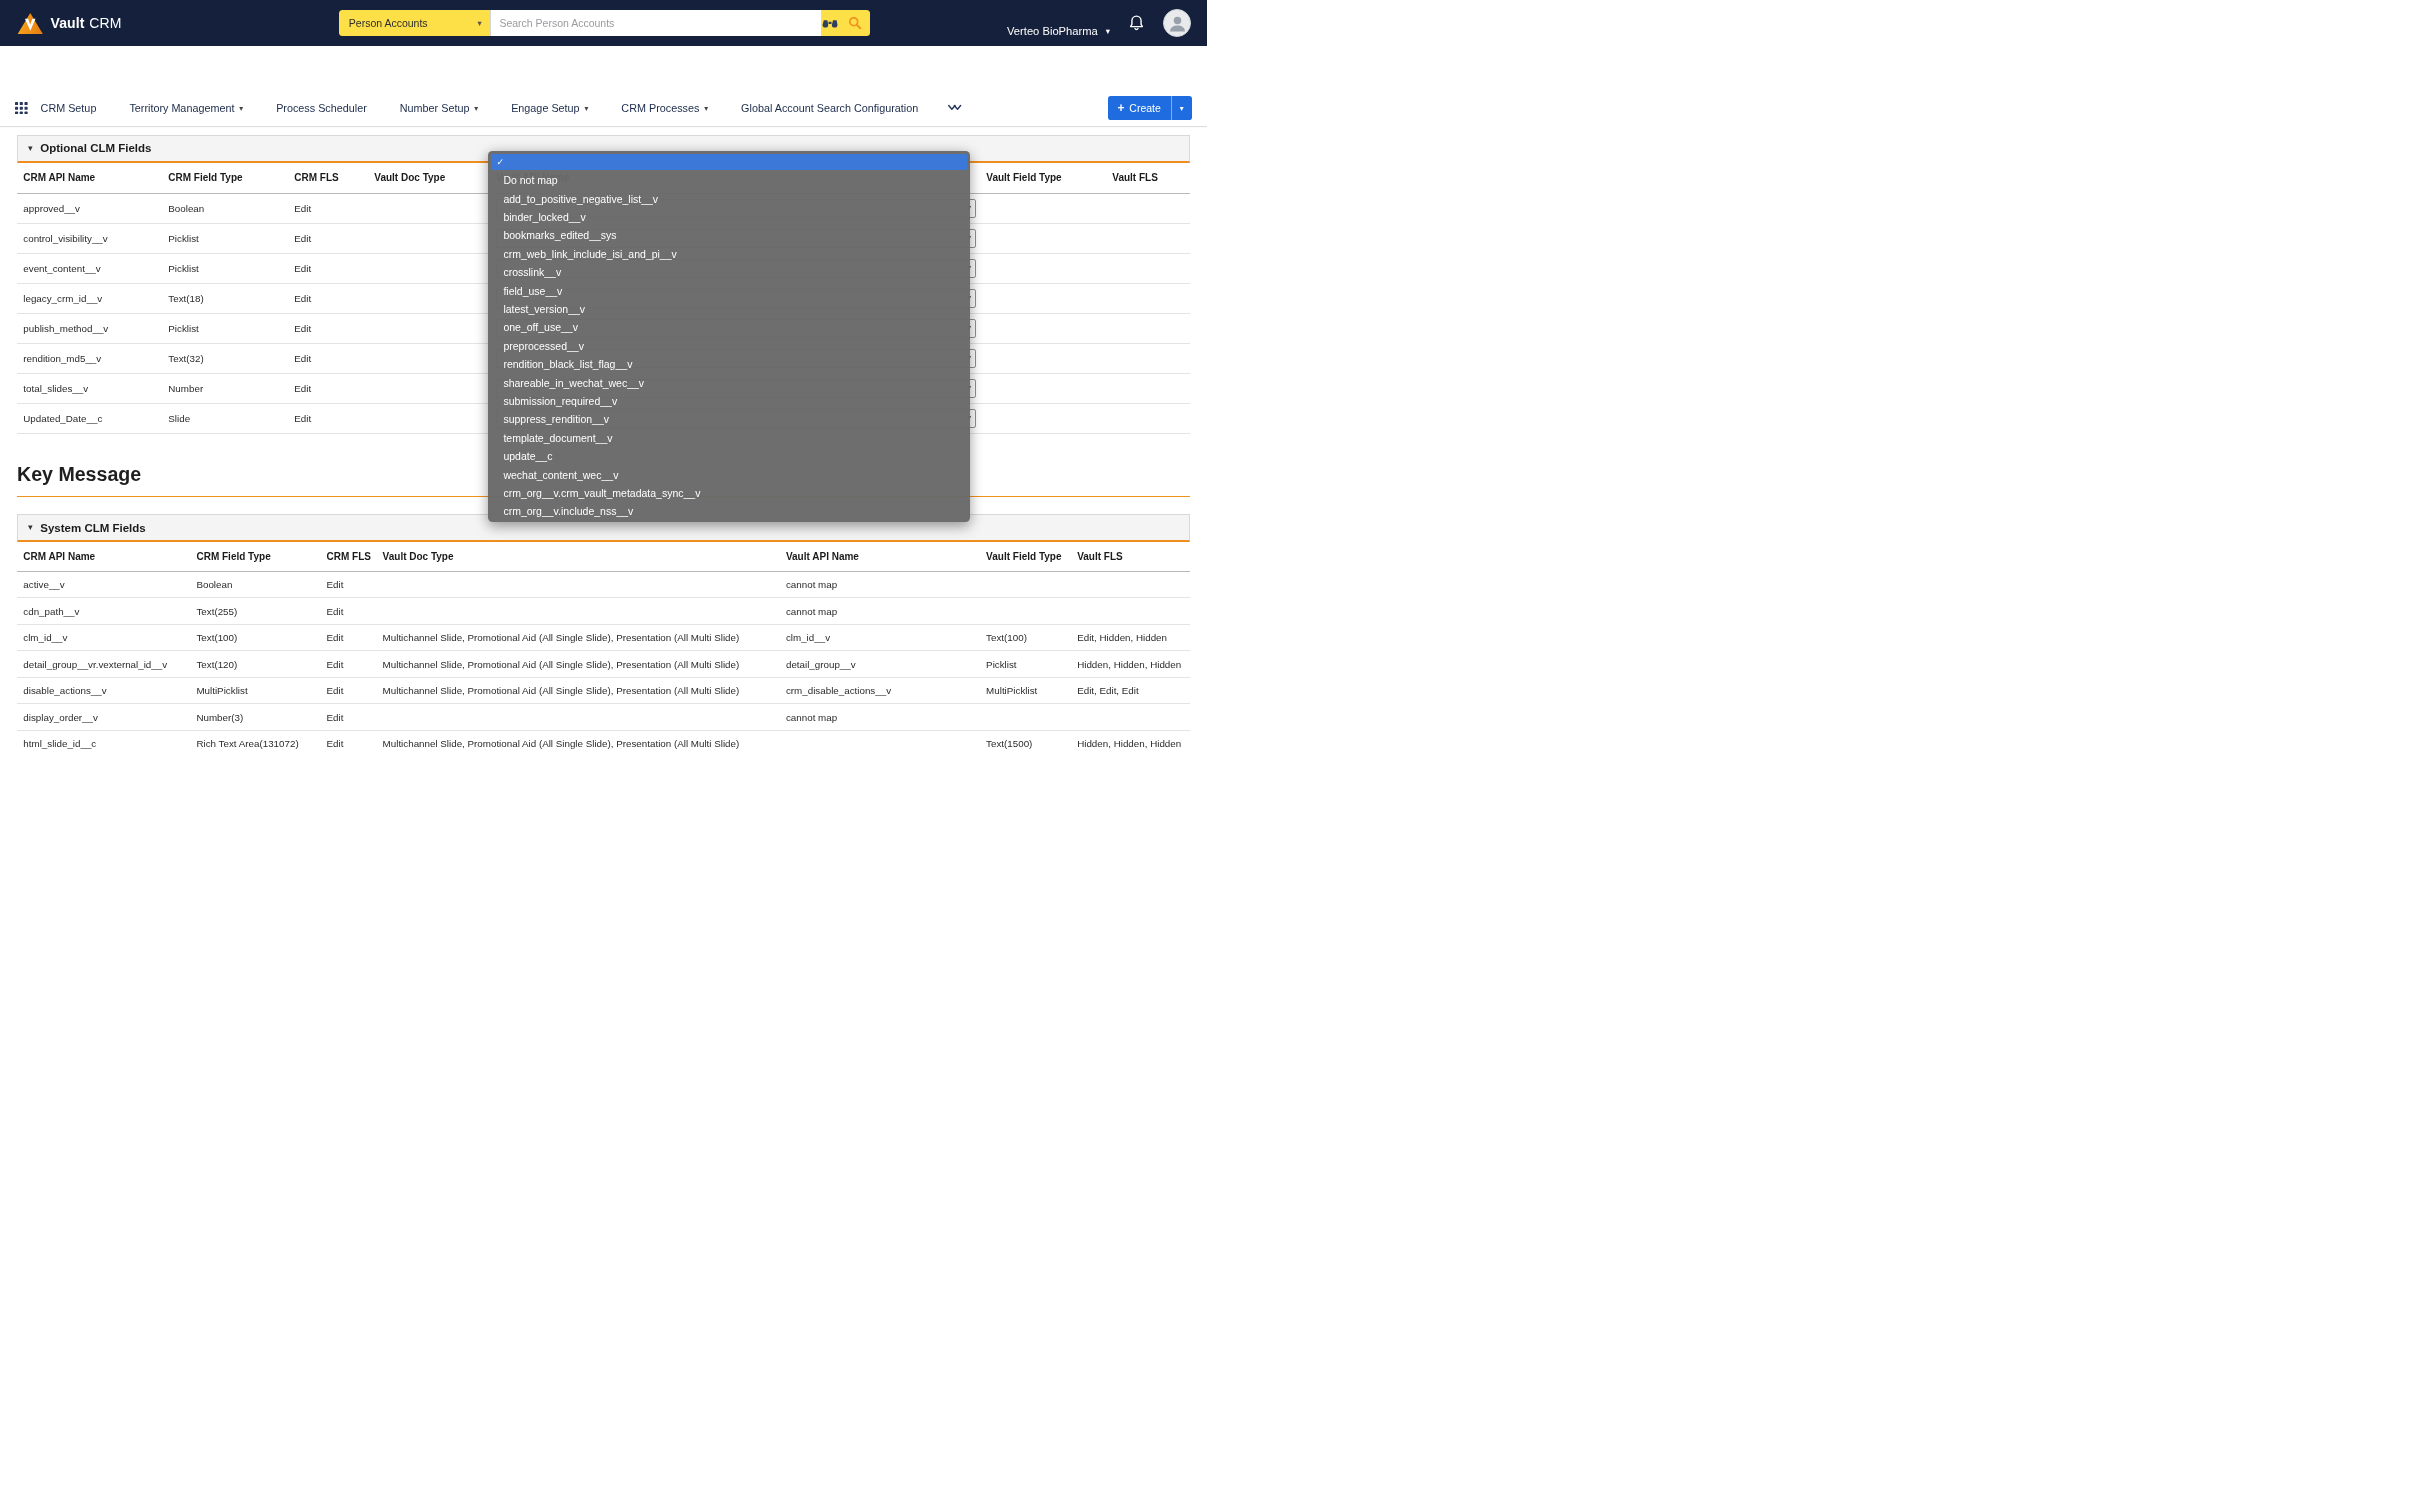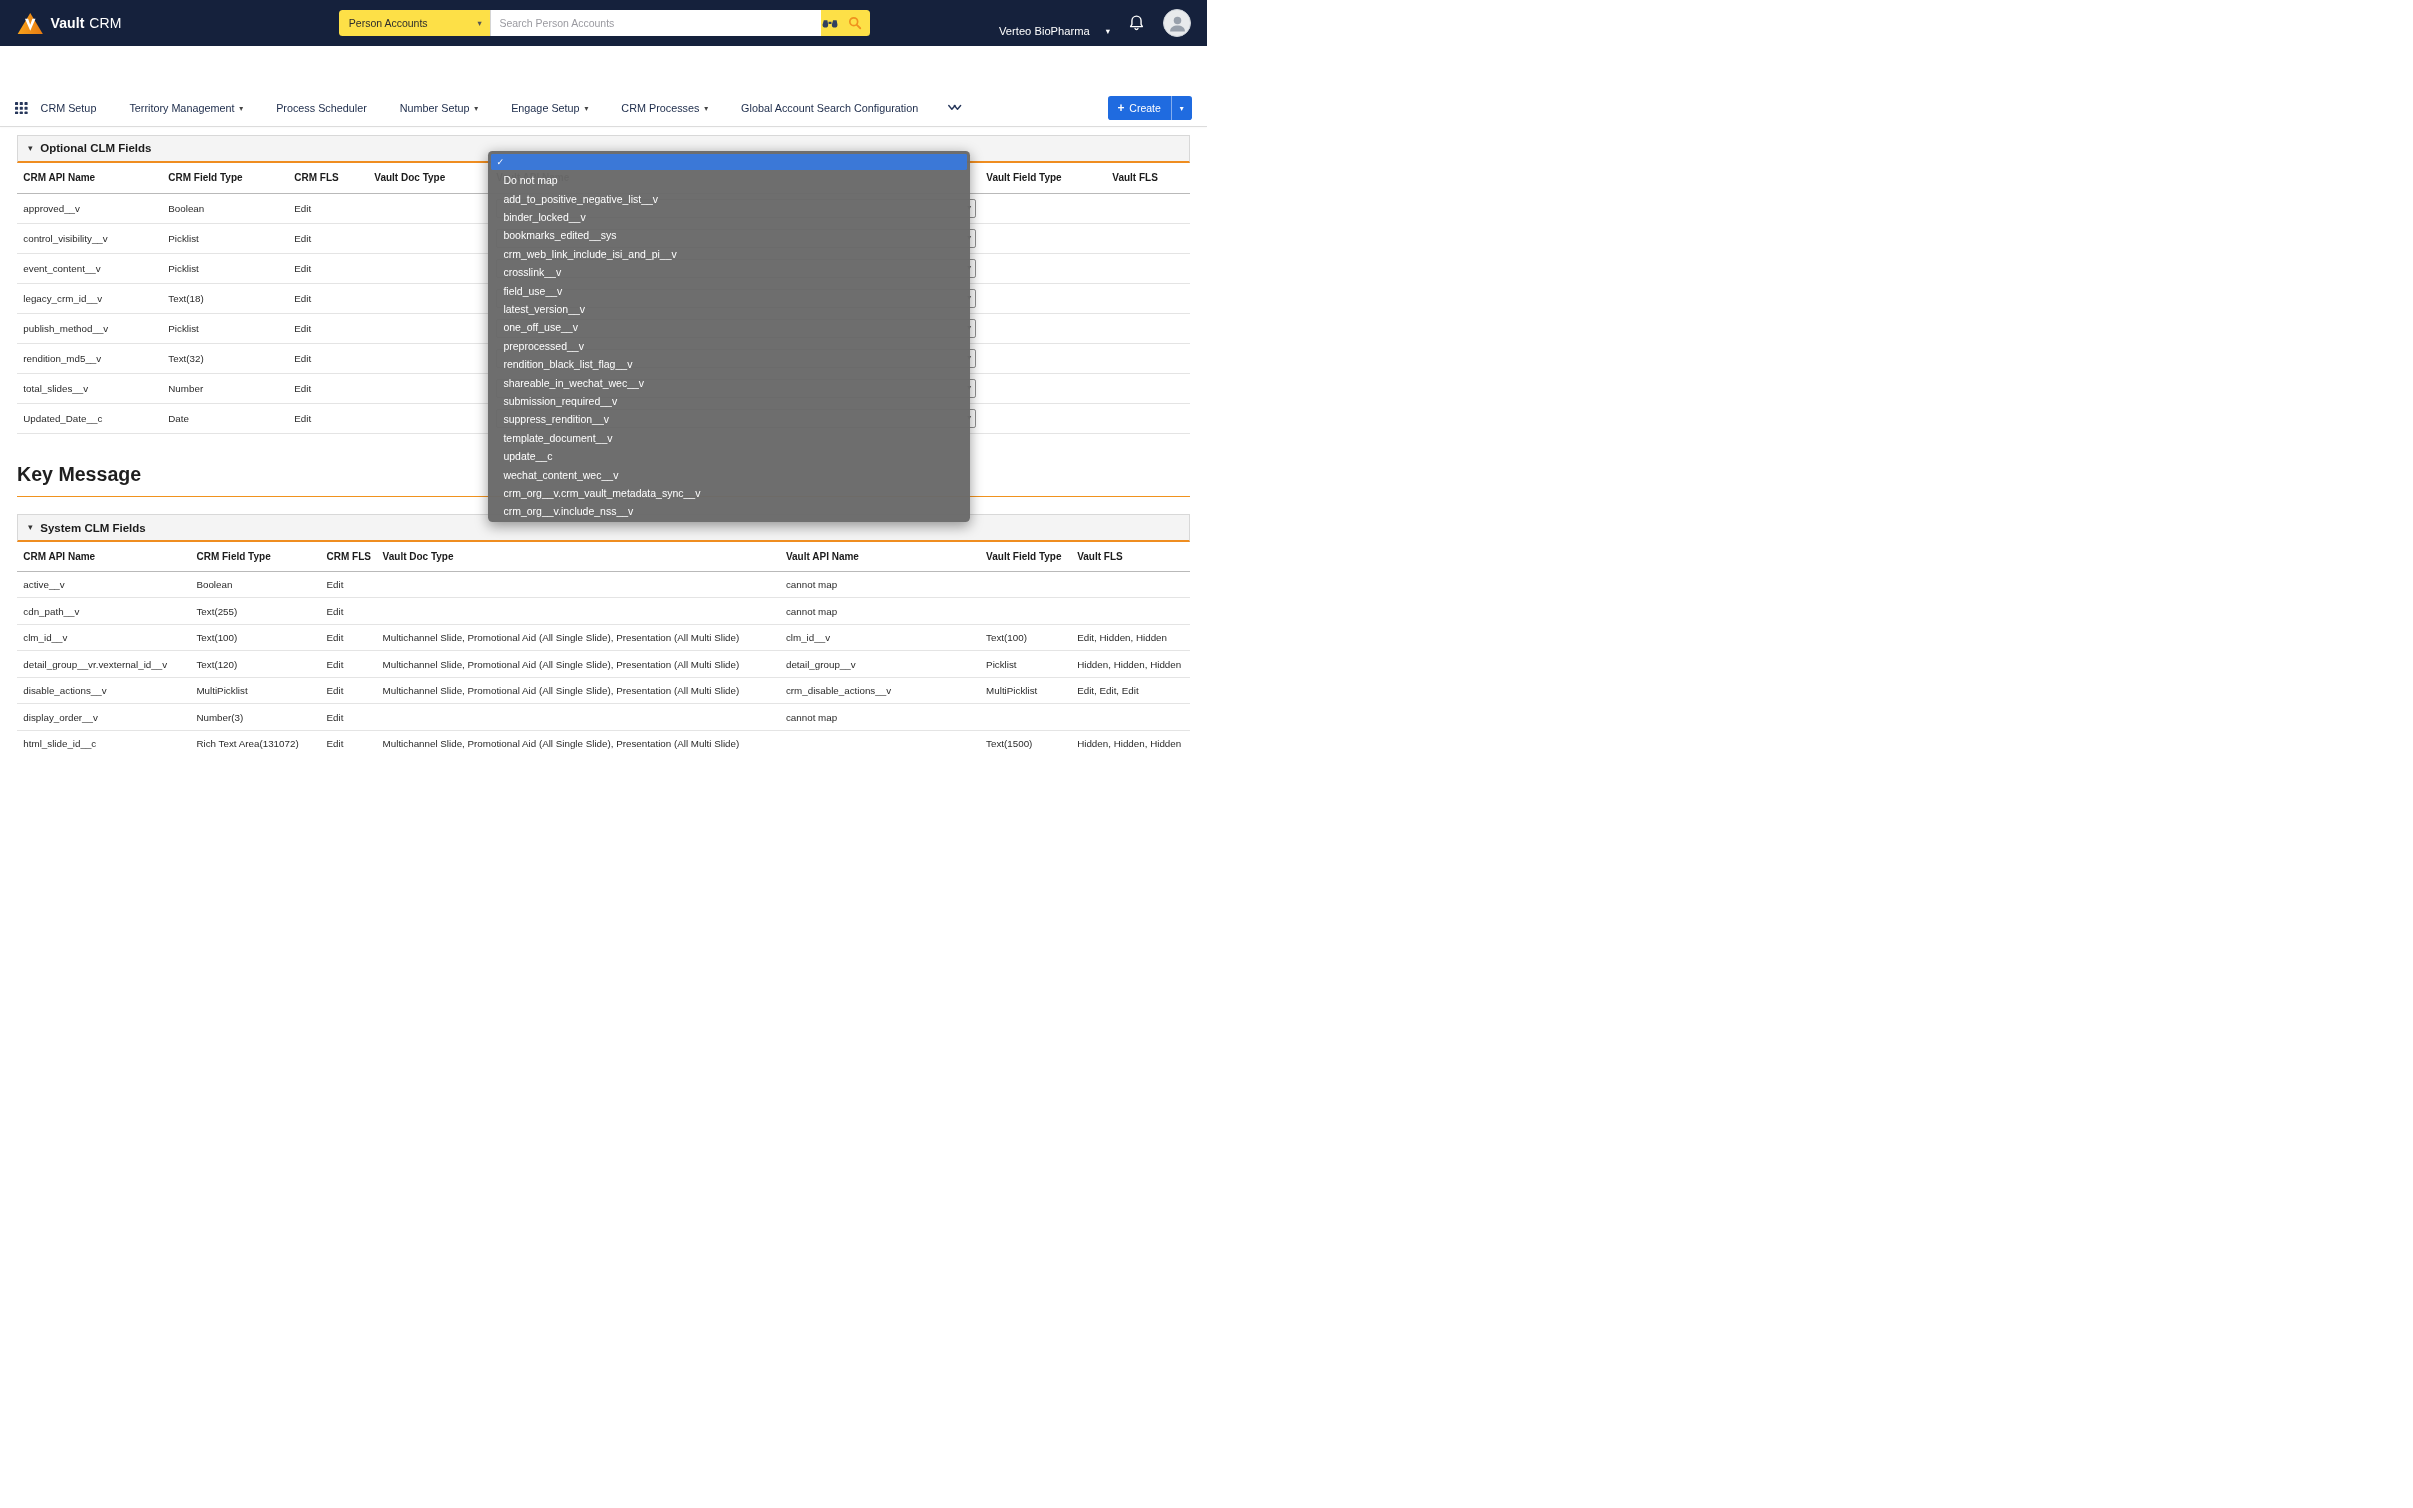--- a/index.html
+++ b/index.html
@@ -19,21 +19,21 @@
     padding:0 8.4px 0 9.8px; border-right:0.7px solid #d4d4d4; cursor:pointer; }
   .scope-label { font-size:10.5px; color:#2d2d2d; }
   .caret { font-size:8.4px; color:#555; }
   .search-input { flex:1; height:100%; border:none; outline:none; padding:0 8.4px; font-size:10.5px; color:#333;
     font-family:"Liberation Sans","DejaVu Sans",sans-serif; }
   .search-input::placeholder { color:#9a9aa0; }
   .search-icons { display:flex; align-items:center; gap:8.4px; padding-right:8.4px; }
   .icon-btn { display:flex; align-items:center; cursor:pointer; background:none; border:none; }
 
   .top-right { position:absolute; right:16px; top:0; height:46px; display:flex; align-items:center; gap:18px; }
-  .org { display:flex; align-items:center; gap:16px; color:#fff; font-size:11.2px; cursor:pointer;margin-top:16px; }
+  .org { display:flex; align-items:center; gap:8px; color:#fff; font-size:11.2px; cursor:pointer;margin-top:16px; }
   .org .caret { color:#fff; }
   .avatar { width:28px; height:28px; border-radius:50%; background:#e8eaec; border:1.4px solid #cfd4da;
     display:flex; align-items:center; justify-content:center; cursor:pointer; overflow:hidden; }
 
   
   .navbar { height:37px; background:#fff; border-bottom:0.7px solid #dcdcdc; display:flex; align-items:center;
     padding:0 15.4px; box-shadow:0 0.7px 2.1px rgba(0,0,0,.05); position:relative; z-index:5;margin-top:44px; }
   .app-launcher { margin-right:12.6px; cursor:pointer; display:flex; }
   #nav-items { display:flex; align-items:center; gap:33px; }
   .nav-item { display:flex; align-items:center; gap:4.9px; font-size:10.8px; color:#1c2b4a; cursor:pointer; white-space:nowrap; }
@@ -312,21 +312,21 @@
           <td>
             <div class="row-select">
               <span class="sel-caret">▾</span>
             </div>
           </td>
           <td></td>
           <td></td>
         </tr>
         <tr>
           <td>Updated_Date__c</td>
-          <td>Date</td>
+          <td>Slide</td>
           <td>Edit</td>
           <td></td>
           <td>
             <div class="row-select">
               <span class="sel-caret">▾</span>
             </div>
           </td>
           <td></td>
           <td></td>
         </tr>

